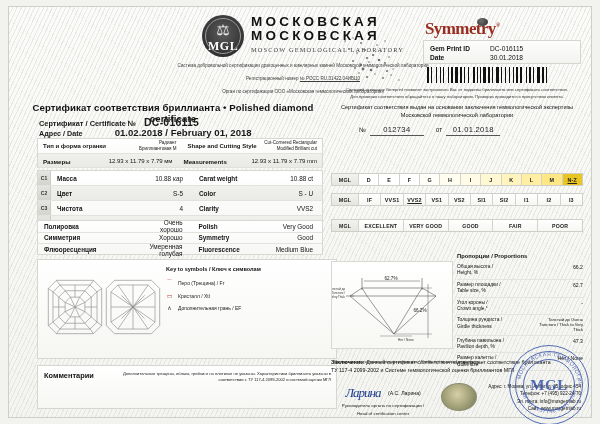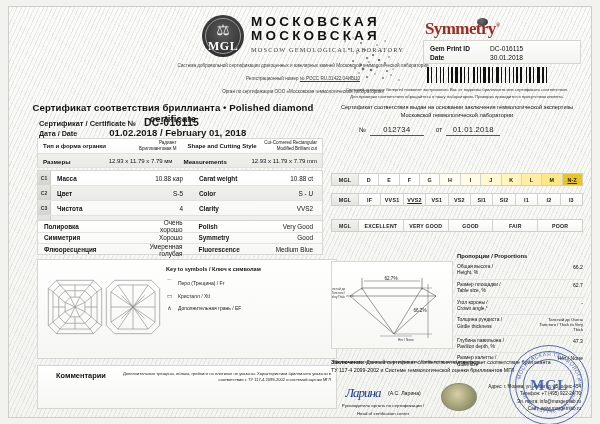--- a/index.html
+++ b/index.html
@@ -185,21 +185,20 @@
   .prow .pv.small{font-size:4.1px;line-height:1.25;}
   .profnote{
     position:absolute;left:2px;top:97px;font-size:4.2px;color:#333;
   }
 
   
   .commentbox{
     position:absolute;left:14px;top:358px;width:300px;height:44px;
     background:linear-gradient(#ffffff,#f6f6f3);border:1px solid #d6d6d0;box-sizing:border-box;
     display:flex;
-    padding-left:12px;
   }
   .chalf{flex:1;display:flex;padding:5px 5px 0 6px;}
   .chalf+.chalf{border-left:1px solid #ddddd7;}
   .ctitle{font-size:7.4px;font-weight:bold;color:#111;flex:0 0 auto;margin-right:4px;}
   .ctext{flex:1;font-size:4.1px;line-height:1.55;color:#222;text-align:right;}
 
   
   .concl{position:absolute;left:322px;top:352px;width:252px;}
   .concl .line1{font-size:5.3px;color:#111;line-height:1.5;}
   .concl .line1 b{font-weight:bold;}
@@ -270,21 +269,21 @@
   <div class="title" style="position:absolute;left:14px;top:90px;width:300px;">Сертификат соответствия бриллианта • Polished diamond certificate</div>
 
   <div class="colL">
 
     <div class="certrow" style="position:absolute;top:102px;left:0;width:300px;">
       <span class="lab">Сертификат / Certificate №</span>
       <span class="val">DC-016115</span>
     </div>
 
     <div class="daterow" style="position:absolute;top:116px;left:0;width:300px;">
-      <span class="lab">Дата / Date</span>
+      <span class="lab">Адрес / Date</span>
       <span class="val" style="padding-left:24px;">01.02.2018 / February 01, 2018</span>
     </div>
 
     <div class="band" style="position:absolute;left:14px;top:131px;width:286px;height:30px;">
       <div class="pair" style="height:15px;">
         <span class="ru-l" style="flex:0 0 80px;padding-left:5px;font-size:6px;">Тип и форма огранки</span>
         <span class="ru-v twoline tiny" style="flex:1;text-align:right;padding-right:6px;">
           <span>Радиант</span><br>
           <span>Бриллиантовая М</span>
         </span>

